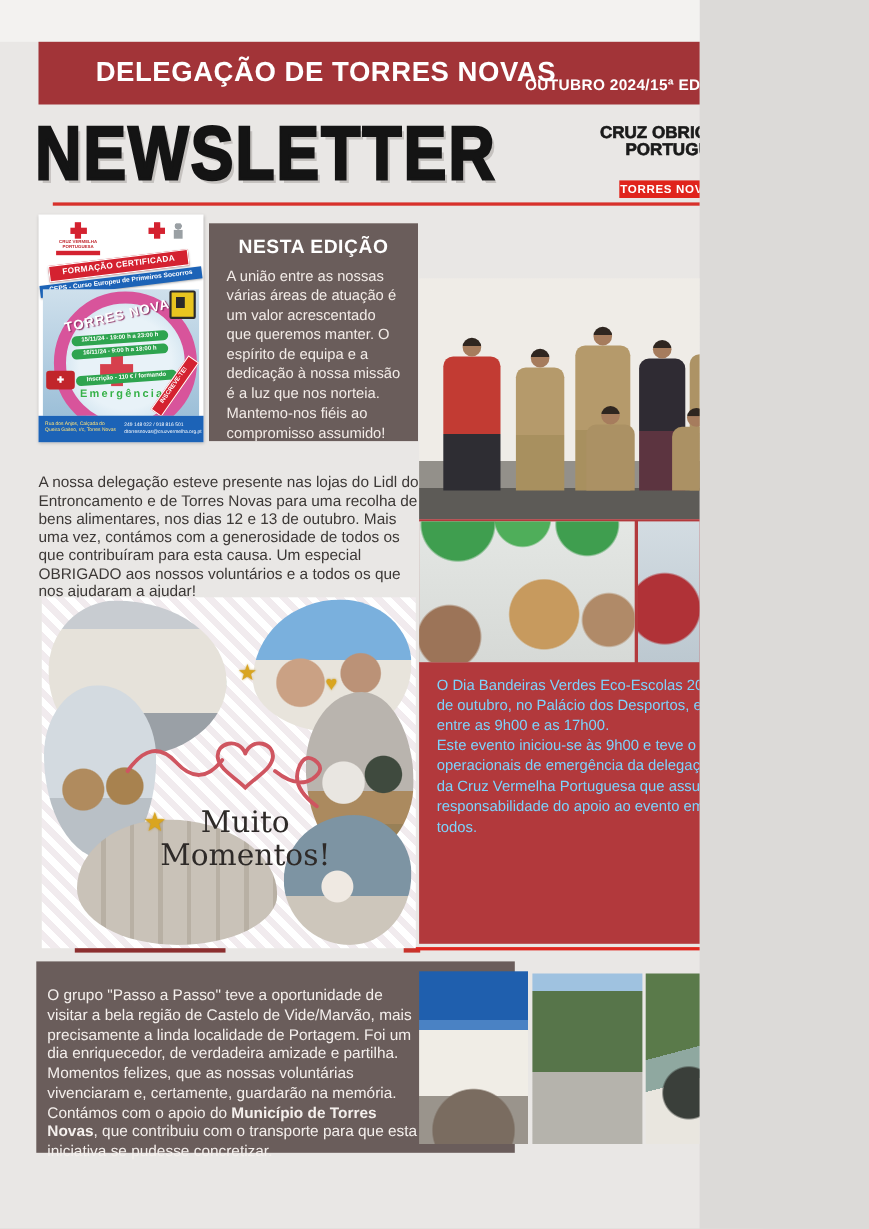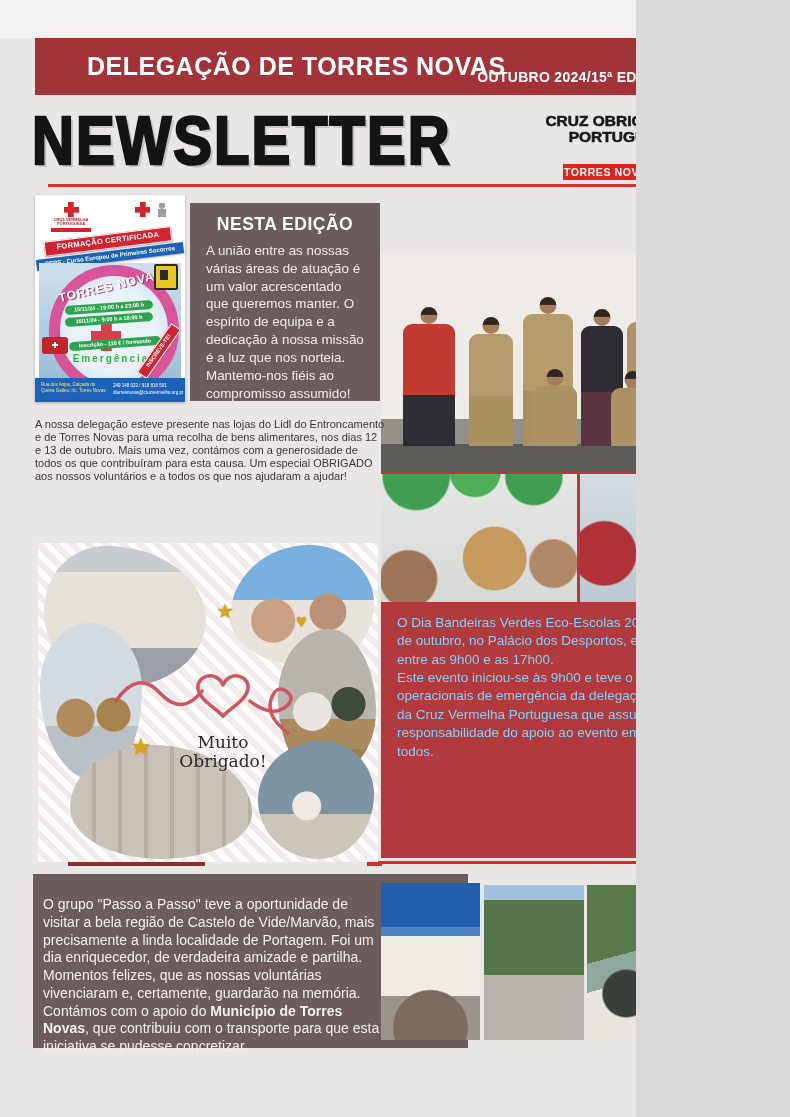--- a/index.html
+++ b/index.html
@@ -86,21 +86,21 @@
   .gphoto .pp:nth-of-type(2){left:88px;width:44px;height:112px;background:linear-gradient(#b59a6b 0 55%,#a8905f 55%);}
   .gphoto .pp:nth-of-type(3){left:142px;width:50px;height:132px;background:linear-gradient(#b59a6b 0 58%,#a8905f 58%);}
   .gphoto .pp:nth-of-type(4){left:200px;width:42px;height:120px;background:linear-gradient(#2f2b33 0 55%,#5c3440 55%);}
   .gphoto .pp:nth-of-type(5){left:246px;width:46px;height:124px;background:linear-gradient(#ad9365 0 58%,#9c8458 58%);}
   .gphoto .pp:nth-of-type(6){left:338px;width:50px;height:118px;background:linear-gradient(#3a3f3b 0 55%,#32312f 55%);}
   .gphoto .pp:nth-of-type(7){left:152px;width:44px;height:60px;background:#ab9164;}
   .gphoto .pp:nth-of-type(8){left:230px;width:44px;height:58px;background:#ab9164;}
   .oct{left:650px;top:307px;width:140px;height:84px;background:#b23a3e;color:#fff;text-align:center;
     font-weight:800;font-size:25px;line-height:1.3;padding-top:11px;box-sizing:border-box;box-shadow:0 1px 3px rgba(0,0,0,.3);}
   
-  .lidl{left:35px;top:418px;width:350px;color:#3c3836;font-size:11px;line-height:1.18;}
+  .lidl{left:35px;top:430px;width:350px;color:#3c3836;font-size:14px;line-height:1.18;}
   
   .collage{left:38px;top:543px;width:340px;height:319px;overflow:hidden;background:
     repeating-linear-gradient(45deg,#ffffff 0 6px,#f1ebee 6px 12px);}
   .blob{position:absolute;overflow:hidden;}
   .b1{left:6px;top:3px;width:162px;height:142px;border-radius:38% 62% 55% 45%/45% 52% 48% 55%;
     background:linear-gradient(180deg,#c8ccd1 0 18%,#e6e2da 18% 72%,#9aa0a6 72%),
     radial-gradient(circle at 86% 55%,#4c7a4c 0 14%,transparent 15%);}
   .b2{left:192px;top:2px;width:144px;height:122px;border-radius:55% 45% 42% 58%/60% 48% 52% 40%;
     background:radial-gradient(circle at 30% 62%,#caa184 0 17%,transparent 18%),
     radial-gradient(circle at 68% 55%,#bb9277 0 15%,transparent 16%),linear-gradient(#7ab0dd 0 45%,#e8e4dc 45%);}
@@ -112,21 +112,21 @@
     radial-gradient(circle at 72% 50%,#3f4a3e 0 16%,transparent 17%),
     linear-gradient(180deg,#b9b4ae 0 60%,#ab8a5f 60% 80%,#988057 80%);}
   .b5{left:32px;top:202px;width:182px;height:114px;border-radius:45% 55% 50% 50%/55% 60% 40% 45%;
     background:repeating-linear-gradient(90deg,#c9c2b8 0 22px,#b8b0a4 22px 26px),
     linear-gradient(180deg,transparent 0 55%,#ddd8d0 55%);}
   .b6{left:220px;top:198px;width:116px;height:118px;border-radius:55% 45% 48% 52%/50% 45% 55% 50%;
     background:radial-gradient(circle at 42% 55%,#efe9e2 0 15%,transparent 16%),
     linear-gradient(180deg,#7d94a3 0 62%,#cdc6bb 62%);}
   .heart-svg{left:72px;top:98px;width:230px;height:105px;}
   .msg{left:60px;top:190px;width:250px;text-align:center;color:#2e2a28;
-    font-family:"DejaVu Serif",serif;font-size:17px;line-height:1.12;}
+    font-family:"DejaVu Serif",serif;font-size:27px;line-height:1.12;}
   .star{position:absolute;color:#d9a520;font-size:20px;text-shadow:0 0 2px #b8860b;}
   .s1{left:178px;top:56px;} .s2{left:92px;top:190px;font-size:24px;}
   .gheart{position:absolute;left:258px;top:68px;color:#d9a520;font-size:18px;text-shadow:0 0 2px #b8860b;}
   .c-underline1{left:68px;top:862px;width:137px;height:4px;background:#8c2f2f;}
   .c-underline2{left:367px;top:862px;width:15px;height:4px;background:#c8332b;}
   
   .eco{left:381px;top:472px;width:409px;height:386px;background:#b2393c;}
   .eco-underline{left:378px;top:861px;width:405px;height:3px;background:#e0261f;}
   .ph-mascot{left:0;top:2px;width:196px;height:128px;position:absolute;overflow:hidden;
     background:radial-gradient(circle at 18% 2%,#3f9e4f 0 16%,transparent 17%),
@@ -266,21 +266,21 @@
     <div class="blob b4"></div>
     <div class="blob b5"></div>
     <div class="blob b6"></div>
     <svg class="abs heart-svg" viewBox="0 0 230 105">
       <path d="M6,60 Q28,28 50,52 T92,50" fill="none" stroke="#cf5560" stroke-width="3.5" stroke-linecap="round"></path>
       <path d="M113,44 c-6,-15 -27,-10 -25,4 c2,11 15,17 25,27 c10,-10 23,-16 25,-27 c2,-14 -19,-19 -25,-4" fill="none" stroke="#cf5560" stroke-width="3.5" stroke-linecap="round"></path>
       <path d="M140,60 q20,16 34,7 q13,-9 2,-17 q-9,-6 -14,6 q-8,18 16,36" fill="none" stroke="#cf5560" stroke-width="3.5" stroke-linecap="round"></path>
     </svg>
     <div class="abs msg">
       <div>Muito</div>
-      <div>Obrigado!</div>
+      <div>Momentos!</div>
     </div>
     <span class="star s1">★</span>
     <span class="star s2">★</span>
     <span class="gheart">♥</span>
   </div>
   <div class="abs c-underline1"></div>
   <div class="abs c-underline2"></div>
 
   <div class="abs eco">
     <div class="ph-mascot"></div>

